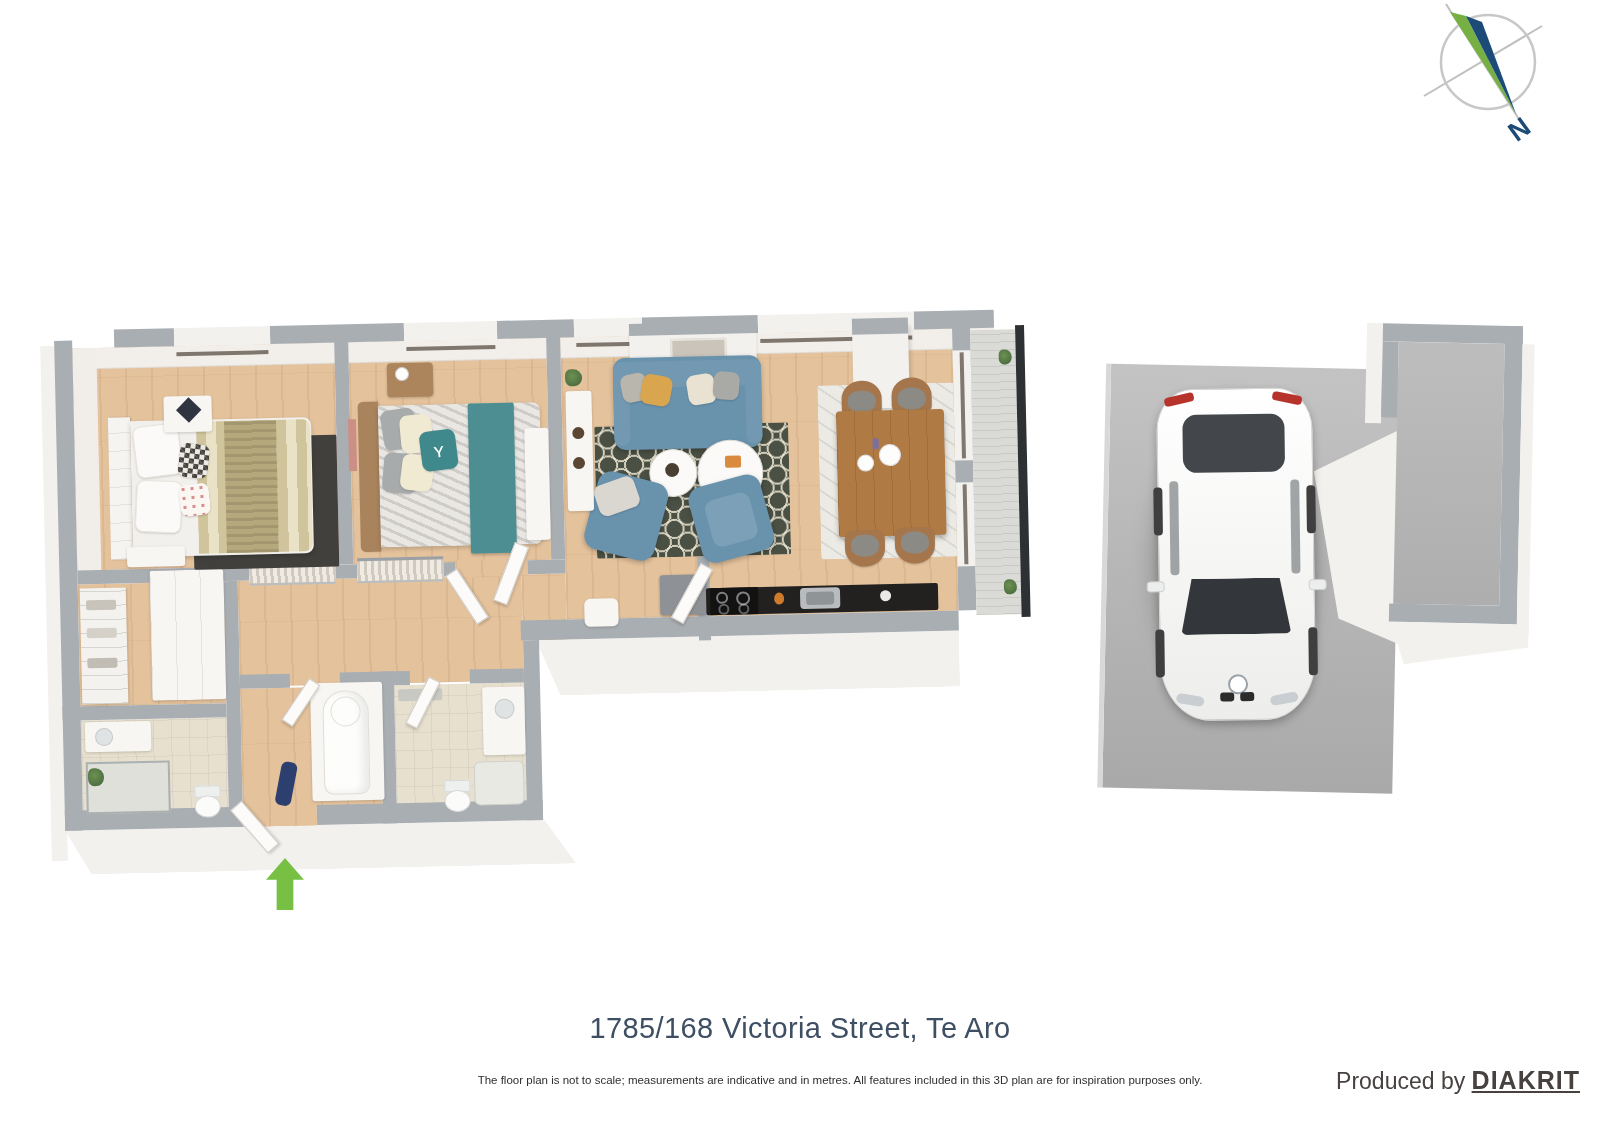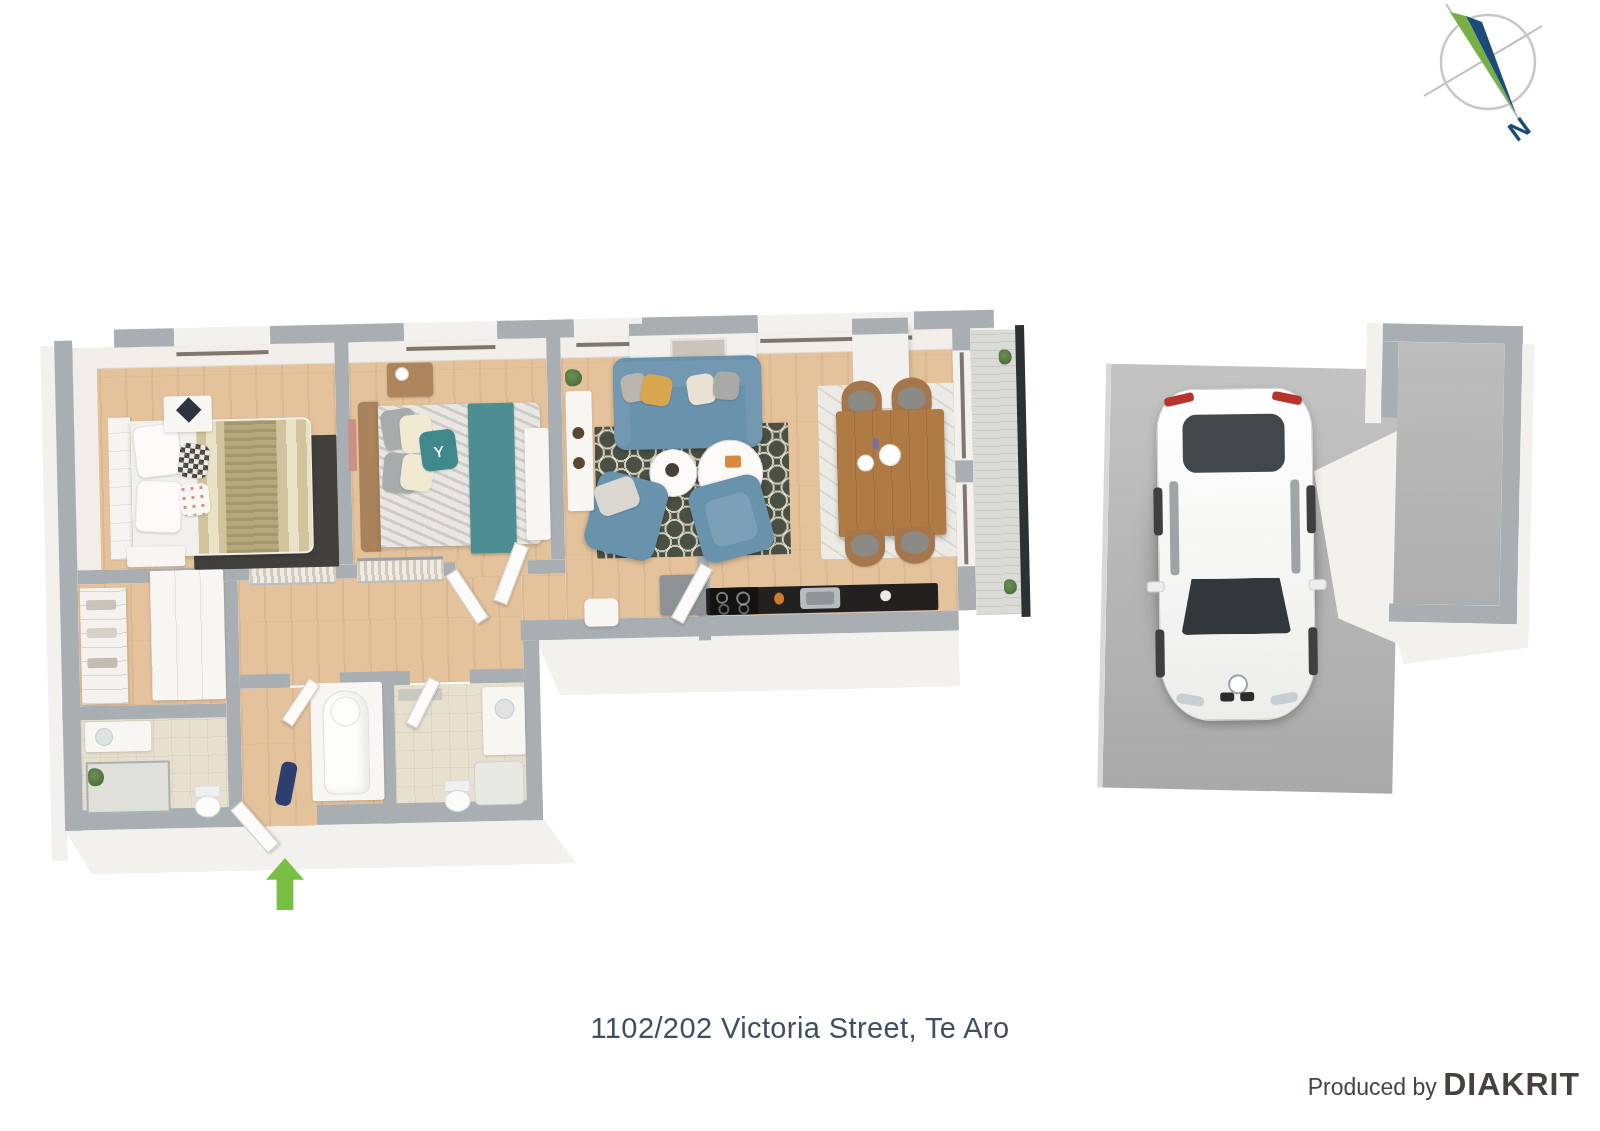--- a/index.html
+++ b/index.html
@@ -28,21 +28,21 @@
   .slat{background-color:#dadad6;
     background-image:repeating-linear-gradient(0deg,rgba(0,0,0,.08) 0 1px,transparent 1px 8px);}
   .clothes{background:repeating-linear-gradient(90deg,#cfc9bf 0 3px,#efeae2 3px 7px);
     border-top:3px solid #9aa0a5;border-bottom:2px solid #b9bec2;}
   .shelfunit{background-color:#f4f2ee;box-shadow:1px 1px 3px rgba(0,0,0,.15);
     background-image:repeating-linear-gradient(0deg,rgba(0,0,0,.12) 0 1px,transparent 1px 14px);}
   .plant{background:radial-gradient(circle at 40% 40%,#6d9152,#42633a);border-radius:40% 60% 55% 45%;}
   #title{left:0;top:1012px;width:100%;text-align:center;font-size:29px;color:#3e4f63;letter-spacing:.4px;}
   #disclaimer{left:80px;top:1072px;width:1520px;text-align:center;font-size:11.5px;line-height:17px;color:#2e2e2e;}
   #producedby{top:1066px;right:20px;font-size:23px;color:#474140;}
-  #producedby .brand{font-weight:bold;font-size:32px;letter-spacing:1px;}
+  #producedby .brand{font-weight:bold;font-size:25px;letter-spacing:1px;text-decoration:underline;}
   .chairT{background:#a5764b;border-radius:50% 50% 22% 22%;box-shadow:0 1px 2px rgba(0,0,0,.2);}
   .chairB{background:#a5764b;border-radius:22% 22% 50% 50%;box-shadow:0 1px 2px rgba(0,0,0,.2);}
   .seat{background:#8c8a85;border-radius:45%;}
 </style>
 </head>
 <body>
 
 <div id="stage">
 
   <svg class="abs" style="left:1398px;top:0px" width="160" height="150" viewBox="0 0 160 150">
@@ -271,20 +271,21 @@
       <div class="abs" style="left:149px;top:98px;width:9px;height:48px;background:#3f3f3f;border-radius:4px"></div>
       <div class="abs" style="left:149px;top:240px;width:9px;height:48px;background:#3f3f3f;border-radius:4px"></div>
       <div class="abs" style="left:68px;top:286px;width:16px;height:16px;border:2px solid #9aa2a8;border-radius:50%;background:#fff"></div>
       <div class="abs" style="left:60px;top:304px;width:14px;height:9px;background:#2c2c2c;border-radius:3px"></div>
       <div class="abs" style="left:80px;top:304px;width:14px;height:9px;background:#2c2c2c;border-radius:3px"></div>
       <div class="abs" style="left:16px;top:306px;width:28px;height:10px;background:#c9ced2;border-radius:5px;transform:rotate(10deg)"></div>
       <div class="abs" style="left:110px;top:306px;width:28px;height:10px;background:#c9ced2;border-radius:5px;transform:rotate(-10deg)"></div>
     </div>
   </div>
 
-  <div class="abs" id="title">1102/202 Victoria Street, Te Aro</div>
+  <div class="abs" id="title">1785/168 Victoria Street, Te Aro</div>
   <div class="abs" id="disclaimer">
+    <div>The floor plan is not to scale; measurements are indicative and in metres. All features included in this 3D plan are for inspiration purposes only.</div>
   </div>
   <div class="abs" id="producedby">
     <span>Produced by</span>
     <span class="brand">DIAKRIT</span>
   </div>
 </div>
 
 </body></html>

